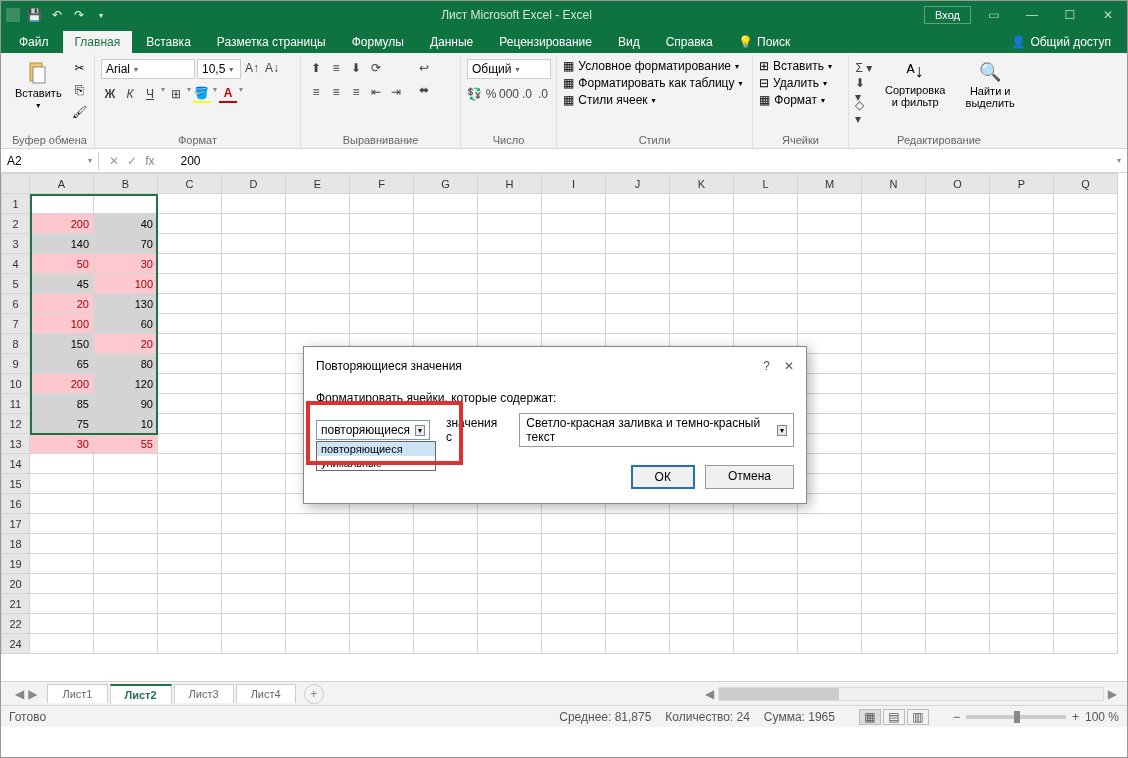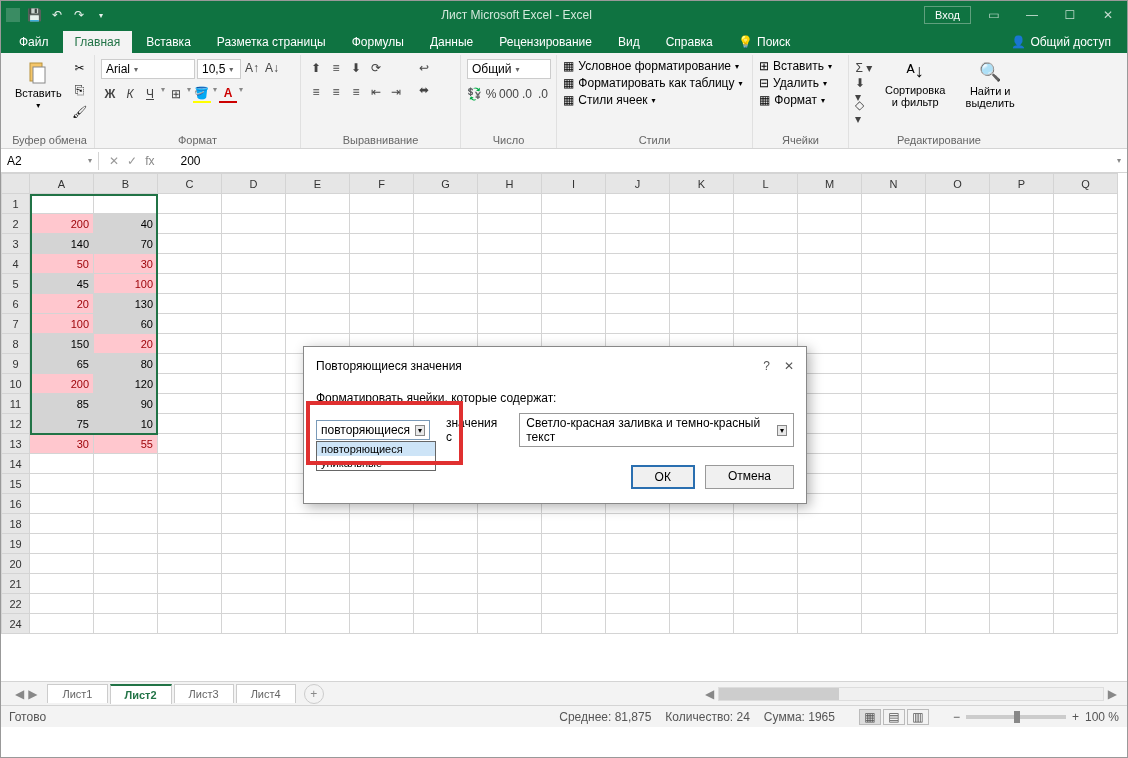--- a/index.html
+++ b/index.html
@@ -639,20 +639,40 @@
             <td class=""></td>
             <td class=""></td>
             <td class=""></td>
             <td class=""></td>
             <td class=""></td>
             <td class=""></td>
             <td class=""></td>
             <td class=""></td>
           </tr>
           <tr>
+            <td class="rh ">17</td>
+            <td class=""></td>
+            <td class=""></td>
+            <td class=""></td>
+            <td class=""></td>
+            <td class=""></td>
+            <td class=""></td>
+            <td class=""></td>
+            <td class=""></td>
+            <td class=""></td>
+            <td class=""></td>
+            <td class=""></td>
+            <td class=""></td>
+            <td class=""></td>
+            <td class=""></td>
+            <td class=""></td>
+            <td class=""></td>
+            <td class=""></td>
+          </tr>
+          <tr>
             <td class="rh ">18</td>
             <td class=""></td>
             <td class=""></td>
             <td class=""></td>
             <td class=""></td>
             <td class=""></td>
             <td class=""></td>
             <td class=""></td>
             <td class=""></td>
             <td class=""></td>

